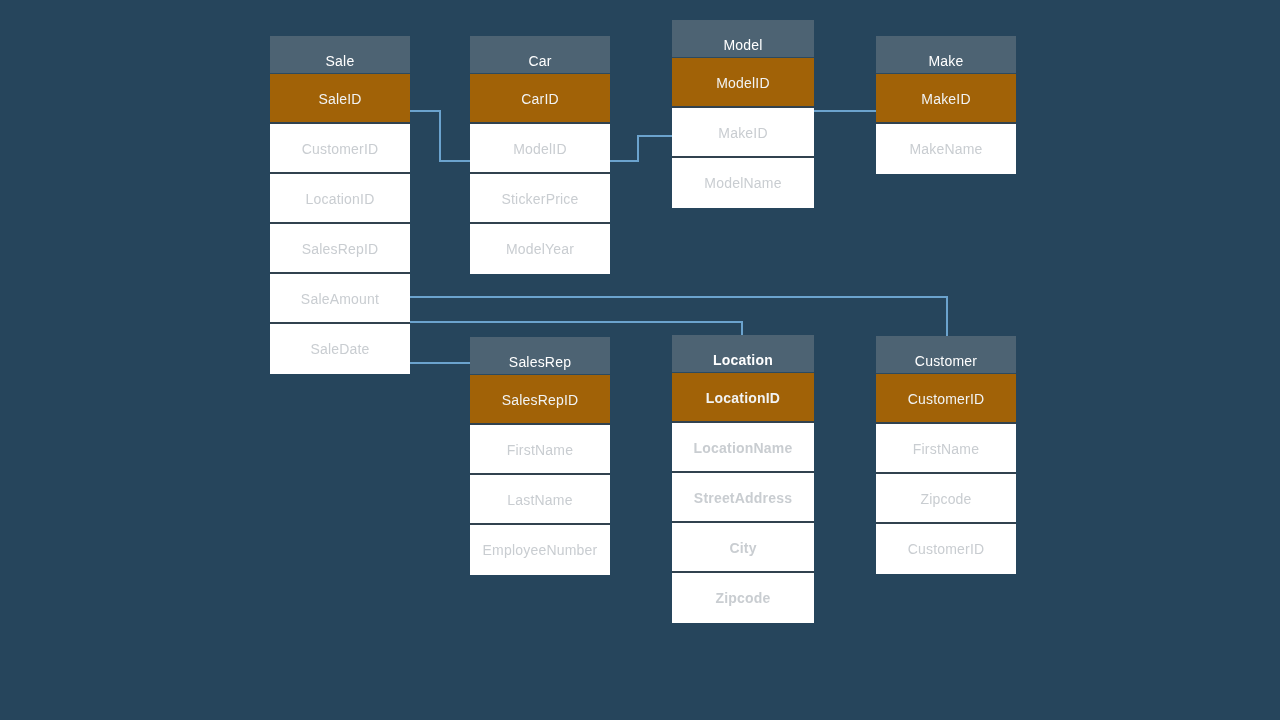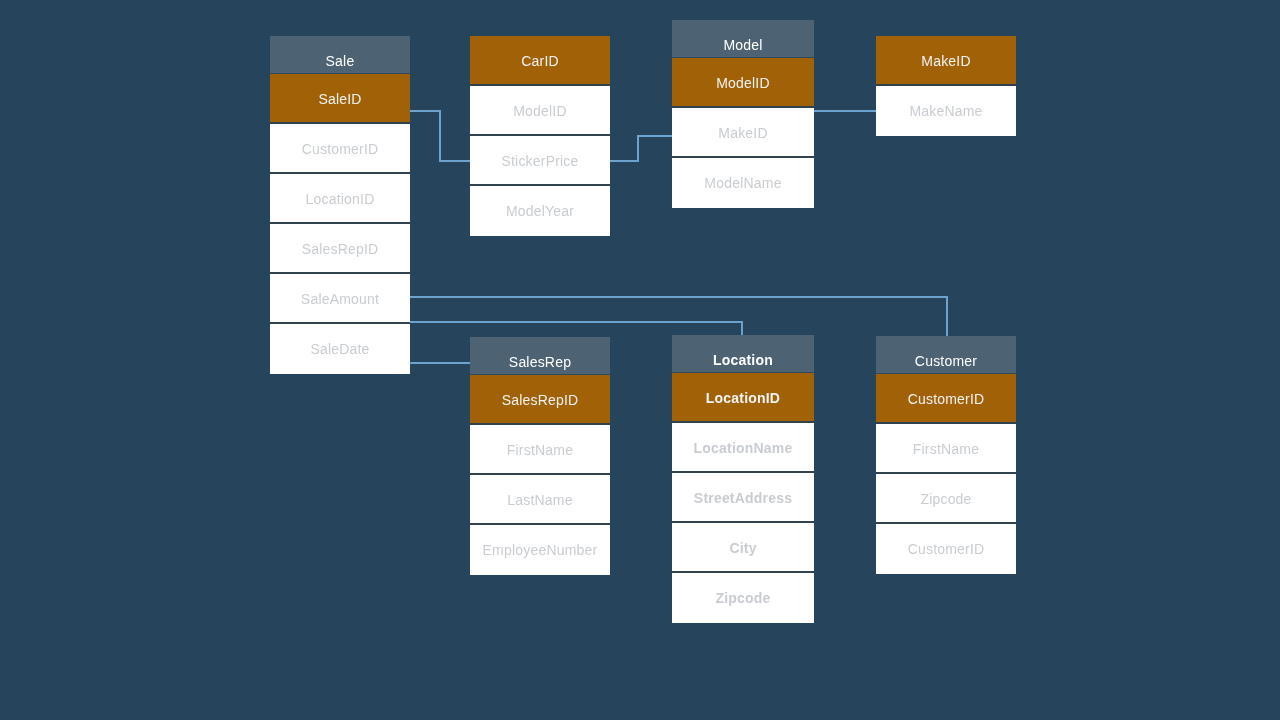--- a/index.html
+++ b/index.html
@@ -67,34 +67,36 @@
     <div class="t-header">Sale</div>
     <div class="t-row pk">SaleID</div>
     <div class="t-row">CustomerID</div>
     <div class="t-row">LocationID</div>
     <div class="t-row">SalesRepID</div>
     <div class="t-row">SaleAmount</div>
     <div class="t-row last">SaleDate</div>
   </div>
 
   <div class="table" style="left: 470px; top: 36px; width: 140px;">
+    <div class="t-header">Car</div>
     <div class="t-row pk">CarID</div>
     <div class="t-row">ModelID</div>
     <div class="t-row">StickerPrice</div>
     <div class="t-row last">ModelYear</div>
   </div>
 
   <div class="table" style="left: 672px; top: 20px; width: 142px;">
     <div class="t-header">Model</div>
     <div class="t-row pk">ModelID</div>
     <div class="t-row">MakeID</div>
     <div class="t-row last">ModelName</div>
   </div>
 
   <div class="table" style="left: 876px; top: 36px; width: 140px;">
+    <div class="t-header">Make</div>
     <div class="t-row pk">MakeID</div>
     <div class="t-row last">MakeName</div>
   </div>
 
   <div class="table" style="left: 470px; top: 337px; width: 140px;">
     <div class="t-header">SalesRep</div>
     <div class="t-row pk">SalesRepID</div>
     <div class="t-row">FirstName</div>
     <div class="t-row">LastName</div>
     <div class="t-row last">EmployeeNumber</div>

